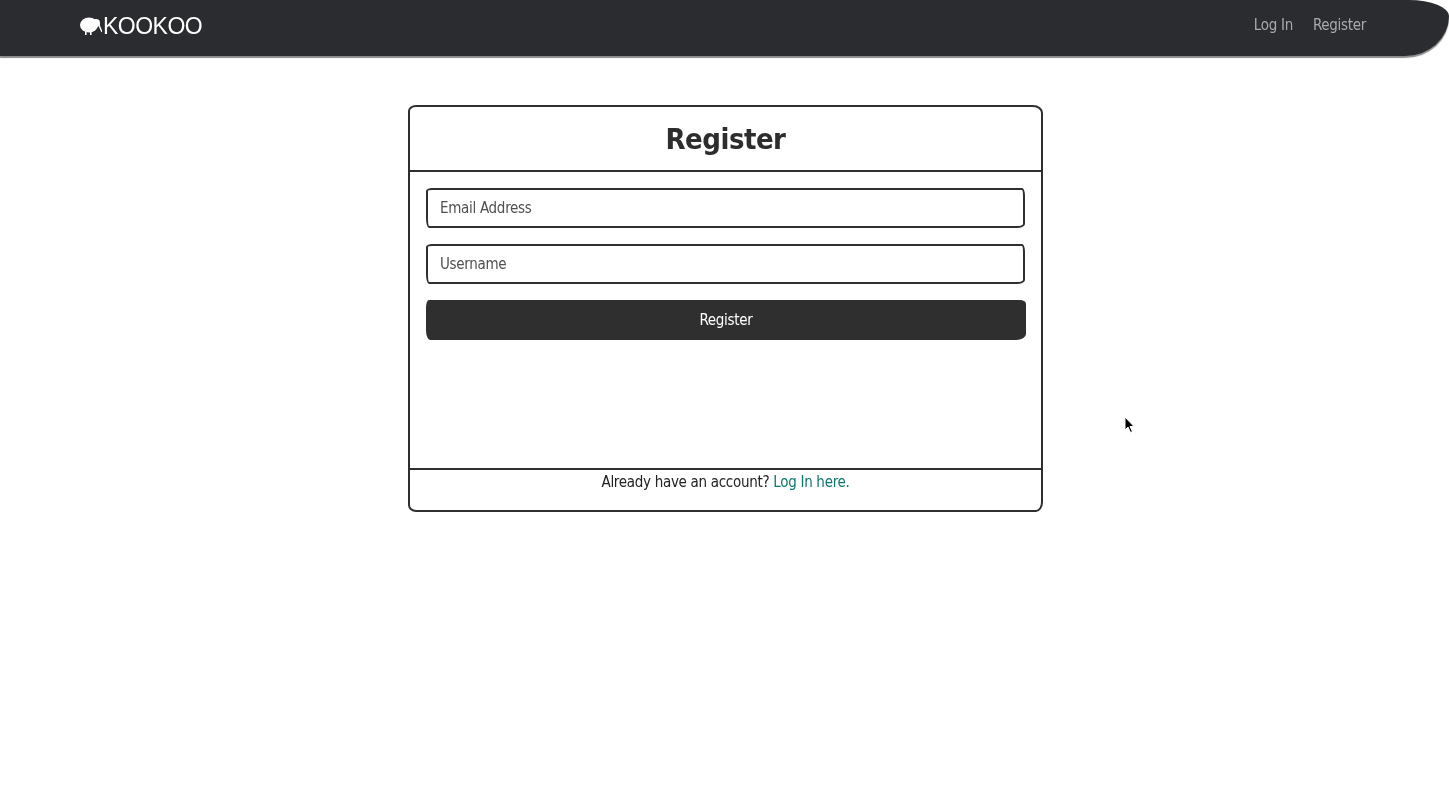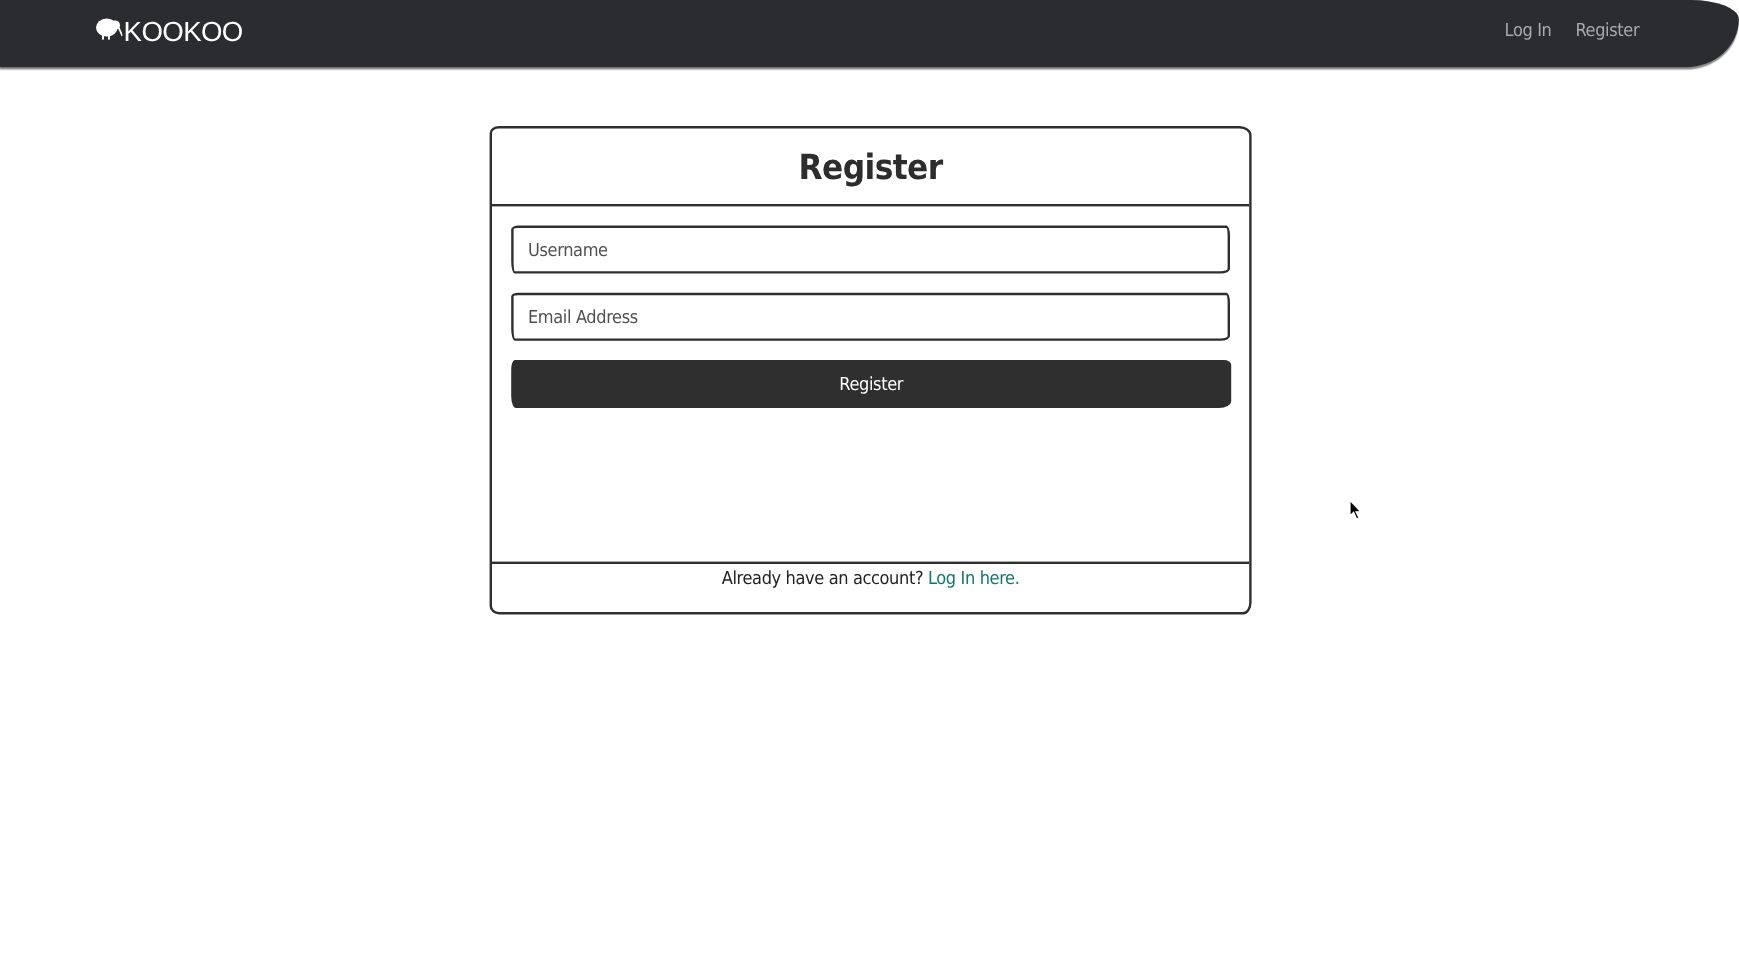--- a/index.html
+++ b/index.html
@@ -4,21 +4,21 @@
 <style>
   * { box-sizing: border-box; margin: 0; padding: 0; }
   html, body { width: 1449px; height: 801px; background: #ffffff; overflow: hidden;
     font-family: "DejaVu Sans Condensed", "DejaVu Sans", sans-serif; }
   .navbar {
     position: absolute; left: 0; top: 0; width: 1449px; height: 56px;
     background: #2b2c30; border-bottom-right-radius: 44px 40px;
     border-top-right-radius: 40px 16px;
     box-shadow: 0 2px 1px #8a8a8a;
   }
-  .brand { position: absolute; left: 78px; top: 14px; display: flex; color: #fff; }
+  .brand { position: absolute; left: 78px; top: 14px; display: flex; align-items: center; color: #fff; }
   .brand svg { width: 24px; height: 20px; }
   .brand-text { font-family: "Liberation Sans", sans-serif; font-size: 23px; letter-spacing: -0.5px; color: #fff; margin-left: 1px; line-height: 24px; }
   .nav-links { position: absolute; right: 83px; top: 16px; display: flex; gap: 20px; }
   .nav-link { color: #a9aaac; font-size: 15px; text-decoration: none; letter-spacing: -0.3px; }
 
   .card {
     position: absolute; left: 408px; top: 105px; width: 635px; height: 407px;
     border: 2px solid #2f2f2f; border-radius: 8px 10px 7px 8px / 6px 8px 10px 7px;
     background: #fff;
   }
@@ -60,22 +60,22 @@
     <a class="nav-link">Log In</a>
     <a class="nav-link">Register</a>
   </nav>
 </header>
 
 <section class="card">
   <div class="card-header">
     <h1 class="card-title">Register</h1>
   </div>
   <form class="card-body">
+    <input class="field" type="email" placeholder="Email Address" style="">
     <input class="field" type="text" placeholder="Username" style="">
-    <input class="field" type="email" placeholder="Email Address" style="">
     <button class="submit" type="button">Register</button>
   </form>
   <div class="card-footer">
     <span>Already have an account?</span>
     <a class="footer-link">Log In here.</a>
   </div>
 </section>
 
 <svg class="cursor" viewBox="0 0 12 18">
   <path d="M1 1 L1 14 L4 11 L6.5 16.5 L8.5 15.5 L6 10.5 L10 10.5 Z" fill="#000" stroke="#fff" stroke-width="1"></path>

